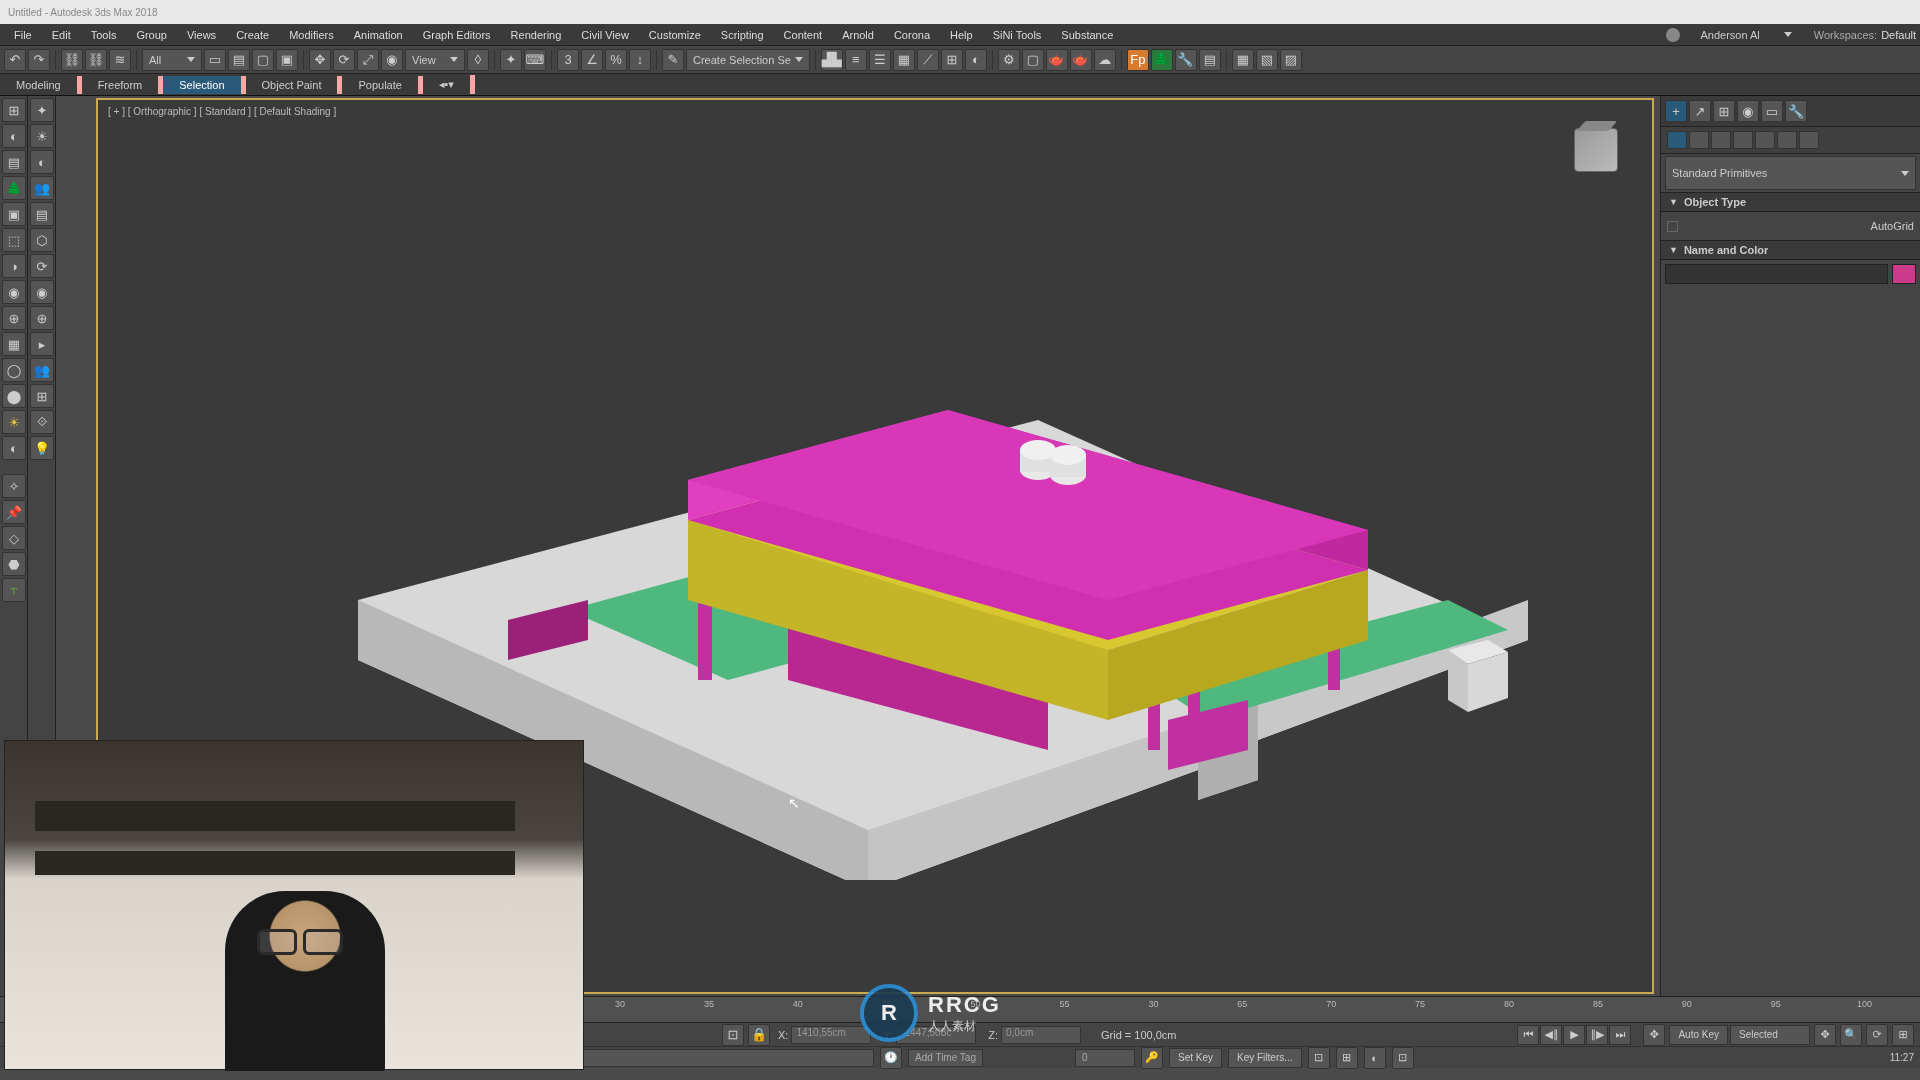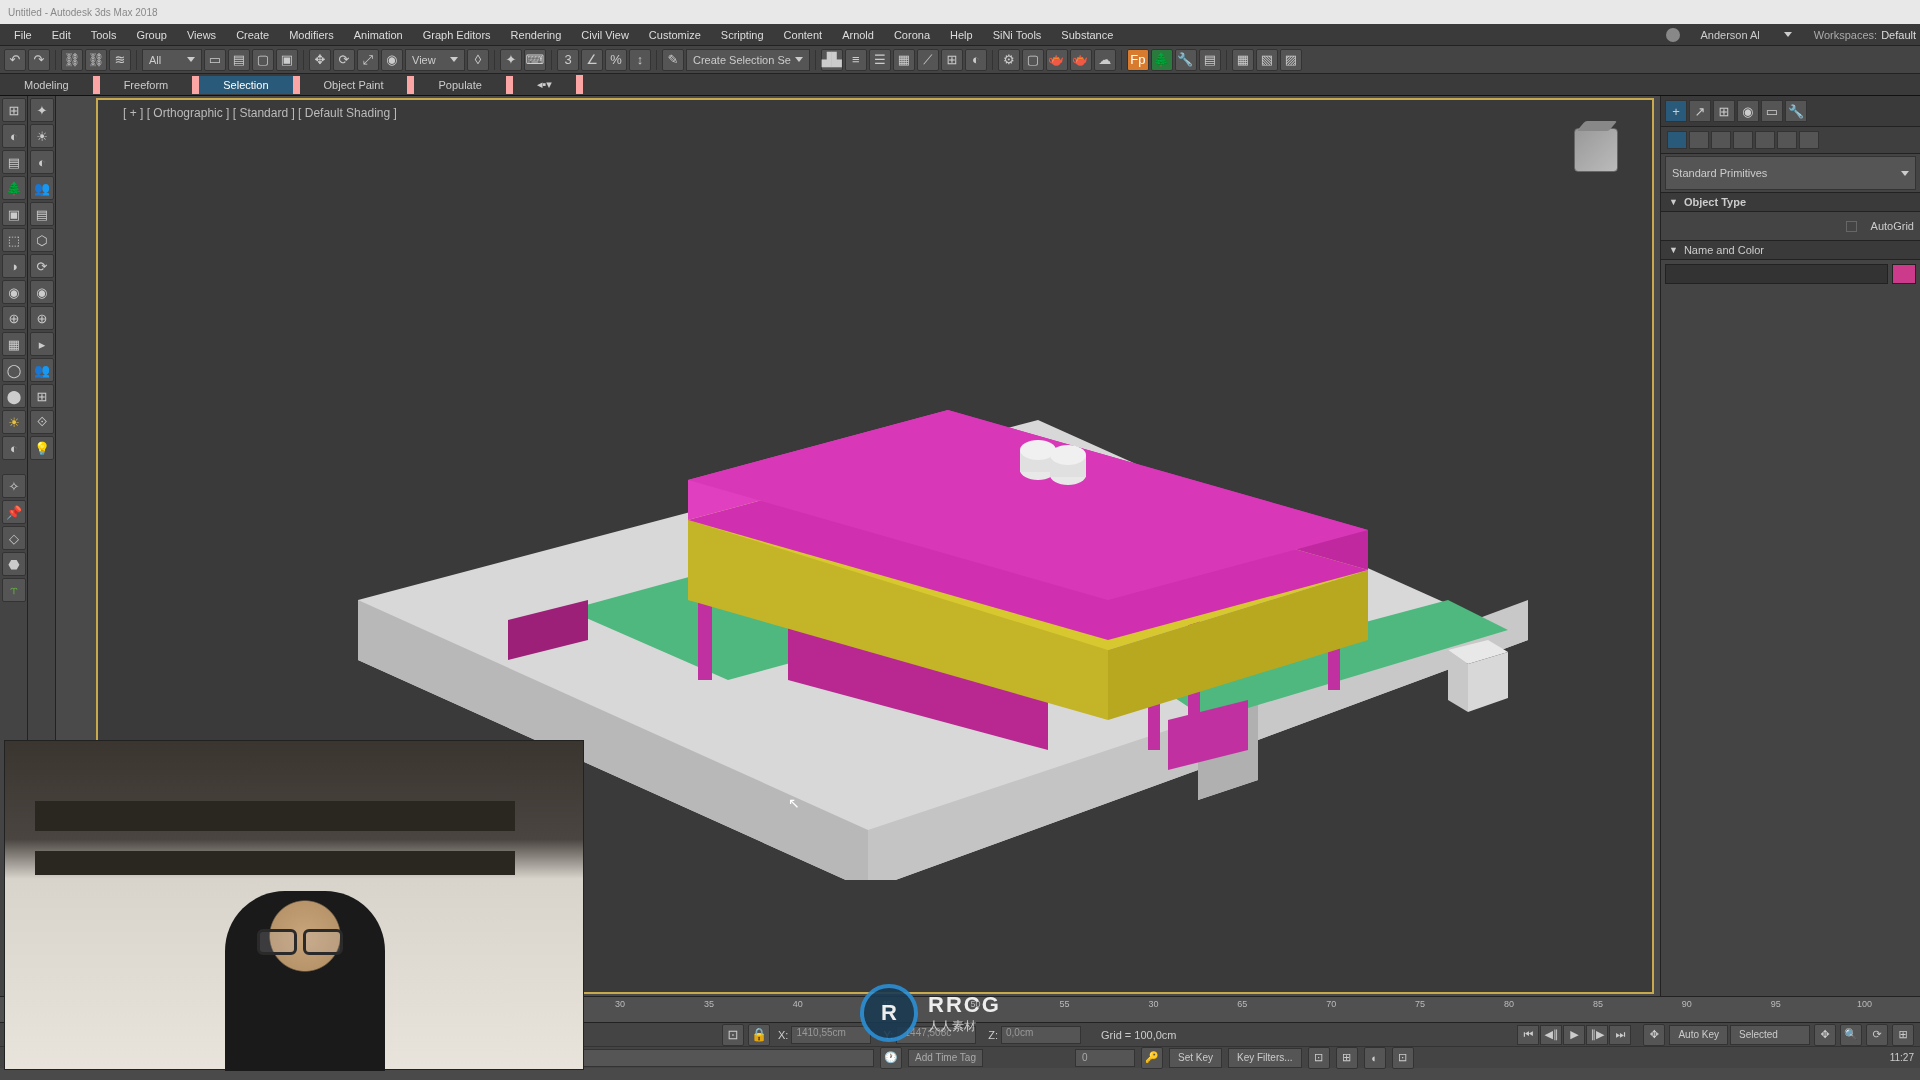--- a/index.html
+++ b/index.html
@@ -13,46 +13,46 @@
 .workspace-label{margin-left:12px;color:#aaa}
 .workspace-val{color:#ddd;margin-left:4px}
 .dropdown-arrow{margin-left:4px;border-left:4px solid transparent;border-right:4px solid transparent;border-top:5px solid #ccc}
 .toolbar{height:28px;background:#444;display:flex;align-items:center;padding:0 4px;gap:2px;border-bottom:1px solid #222}
 .tbtn{width:22px;height:22px;background:#555;border:1px solid #333;border-radius:2px;display:flex;align-items:center;justify-content:center;cursor:pointer}
 .tsep{width:1px;height:20px;background:#333;margin:0 3px}
 .tdrop{height:22px;min-width:60px;background:#555;border:1px solid #333;padding:0 6px;display:flex;align-items:center;justify-content:space-between}
 .tdrop-wide{min-width:100px}
 .ico{font-size:13px;color:#ccc}
 .ribbon{height:22px;background:#3a3a3a;display:flex;align-items:center;border-bottom:1px solid #111}
-.ribbon-tab{padding:3px 24px;color:#ccc;cursor:pointer;border-right:7px solid #fca5a5}
+.ribbon-tab{padding:3px 16px;color:#ccc;cursor:pointer;border-right:5px solid #fca5a5}
 .ribbon-tab.active{background:#2a5a7a;color:#fff}
 .main{display:flex;height:calc(100% - 180px)}
 .left-tools{width:28px;background:#444;border-right:1px solid #222;display:flex;flex-direction:column;gap:2px;padding:2px}
 .left-tools2{width:28px;background:#444;border-right:1px solid #222;display:flex;flex-direction:column;gap:2px;padding:2px}
 .ltbtn{width:24px;height:24px;background:#555;border:1px solid #333;border-radius:2px;display:flex;align-items:center;justify-content:center;cursor:pointer}
 .viewport-area{flex:1;background:#4a4a4a;position:relative}
 .viewport{position:absolute;left:40px;top:2px;right:6px;bottom:2px;background:#3a3a3a;border:2px solid #c9a94e}
-.vp-label{position:absolute;top:6px;left:25px;color:#bbb;font-size:12px}
+.vp-label{position:absolute;top:6px;left:10px;color:#bbb;font-size:10px}
 .viewcube{position:absolute;top:20px;right:26px;width:60px;height:60px;display:flex;align-items:center;justify-content:center}
 .cube{width:44px;height:44px;background:linear-gradient(135deg,#999,#bbb);border:1px solid #666;transform:rotate(0deg);border-radius:4px;position:relative}
 .cube::before{content:"";position:absolute;top:-8px;left:6px;width:32px;height:10px;background:#888;transform:skewX(-40deg);border-radius:2px}
 .cursor-arrow{position:absolute;left:690px;top:695px;font-size:14px;color:#fff}
 .model{position:absolute;left:150px;top:220px;width:1300px;height:560px}
 .right-panel{width:260px;background:#444;border-left:1px solid #222;display:flex;flex-direction:column}
 .rp-tabs{display:flex;gap:2px;padding:4px;background:#3a3a3a;border-bottom:1px solid #222}
 .rp-tab{width:22px;height:22px;background:#555;border:1px solid #333;display:flex;align-items:center;justify-content:center;cursor:pointer}
 .rp-tab.active{background:#2a5a7a}
 .rp-subtabs{display:flex;gap:2px;padding:4px 6px;background:#3f3f3f;border-bottom:1px solid #222}
 .rp-sub{width:20px;height:18px;background:#555;border:1px solid #333;cursor:pointer}
 .rp-sub.active{background:#2a5a7a}
 .rp-dropdown{margin:2px 4px;height:20px;background:#555;border:1px solid #333;padding:16px 6px;display:flex;align-items:center;justify-content:space-between;font-size:10px}
 .rp-section-hdr{background:#3a3a3a;padding:3px 8px;display:flex;align-items:center;gap:6px;border-top:1px solid #222;border-bottom:1px solid #222;cursor:pointer}
 .rp-collapse{color:#ccc;font-size:9px}
 .rp-body{padding:6px}
-.autogrid-row{display:flex;align-items:center;justify-content:flex-end;gap:14px;padding:2px 0;color:#888}
+.autogrid-row{display:flex;align-items:center;justify-content:space-between;gap:14px;padding:2px 0;color:#888}
 .checkbox{width:11px;height:11px;border:1px solid #666;background:#444}
 .btn-grid{display:grid;grid-template-columns:1fr 1fr;gap:2px}
 .obj-btn{height:18px;background:#555;border:1px solid #333;display:flex;align-items:center;justify-content:center;cursor:pointer;font-size:10px}
 .obj-btn.full{grid-column:1/3;width:50%;margin:0 auto}
 .name-row{display:flex;gap:4px;align-items:center;padding:4px}
 .name-input{flex:1;height:20px;background:#333;border:1px solid #222}
 .color-swatch{width:24px;height:20px;background:#cc3b8b;border:1px solid #222;cursor:pointer}
 .timeline{height:26px;background:#505050;border-top:1px solid #222;display:flex;align-items:flex-end;position:relative;padding:0 20px}
 .timeline-track{position:absolute;left:620px;right:30px;top:2px;height:14px}
 .tick{position:absolute;top:0;color:#bbb;font-size:9px;transform:translateX(-50%)}
@@ -471,21 +471,21 @@
     </div>
     <div class="rp-body">
       <div class="autogrid-row">
         <span class="checkbox"></span>
         <span>AutoGrid</span>
       </div>
     </div>
 
     <div class="rp-section-hdr">
       <span class="rp-collapse">▼</span>
-      <span style="font-weight:normal">Name and Color</span>
+      <span style="font-weight:bold">Name and Color</span>
     </div>
     <div class="name-row">
       <div class="name-input"></div>
       <div class="color-swatch"></div>
     </div>
   </div>
 </div>
 
 <div class="timeline">
   <div class="timeline-track">

